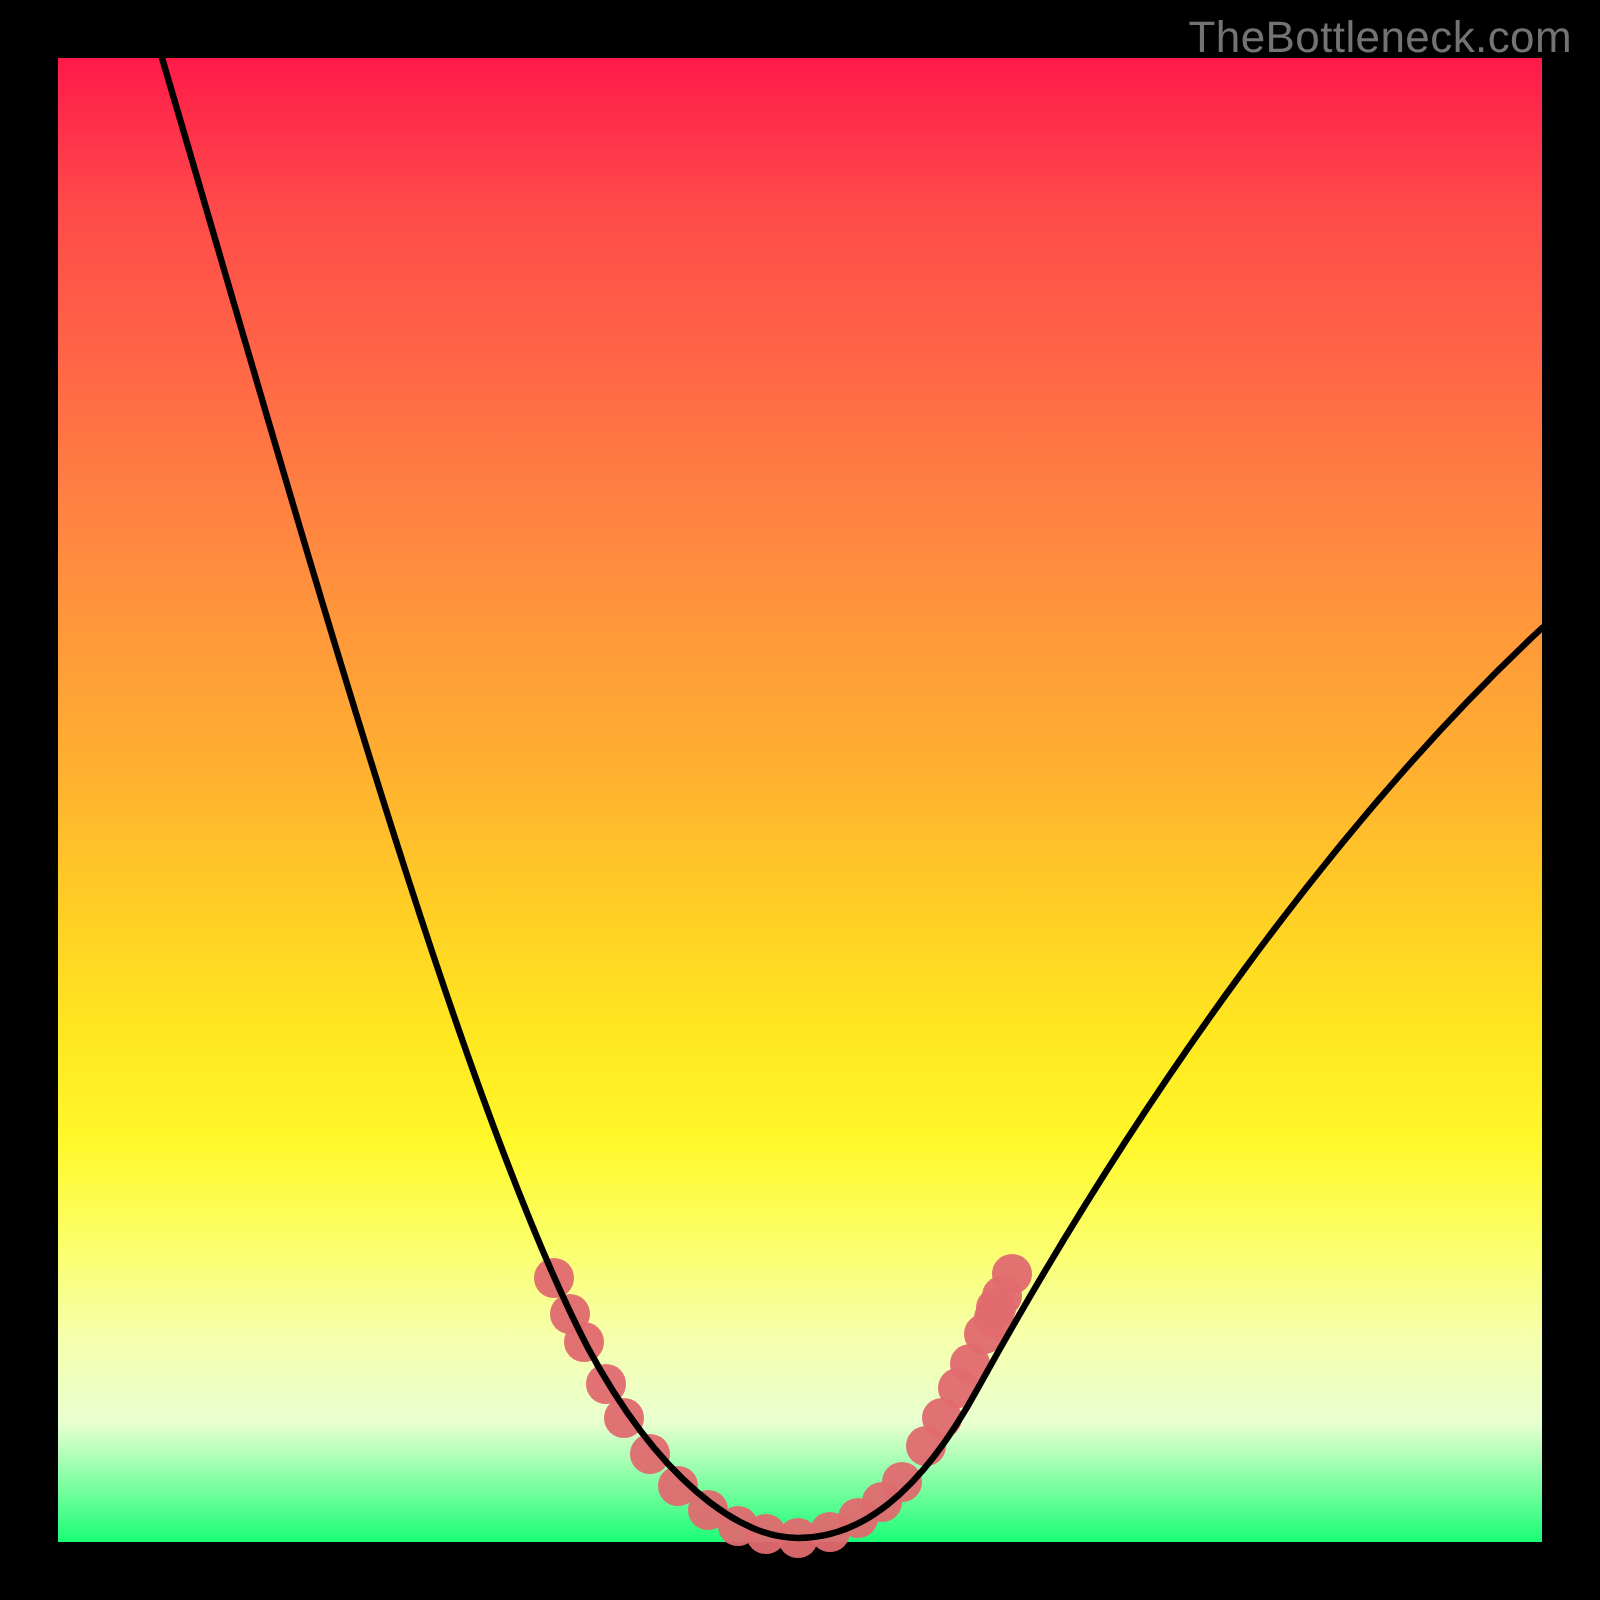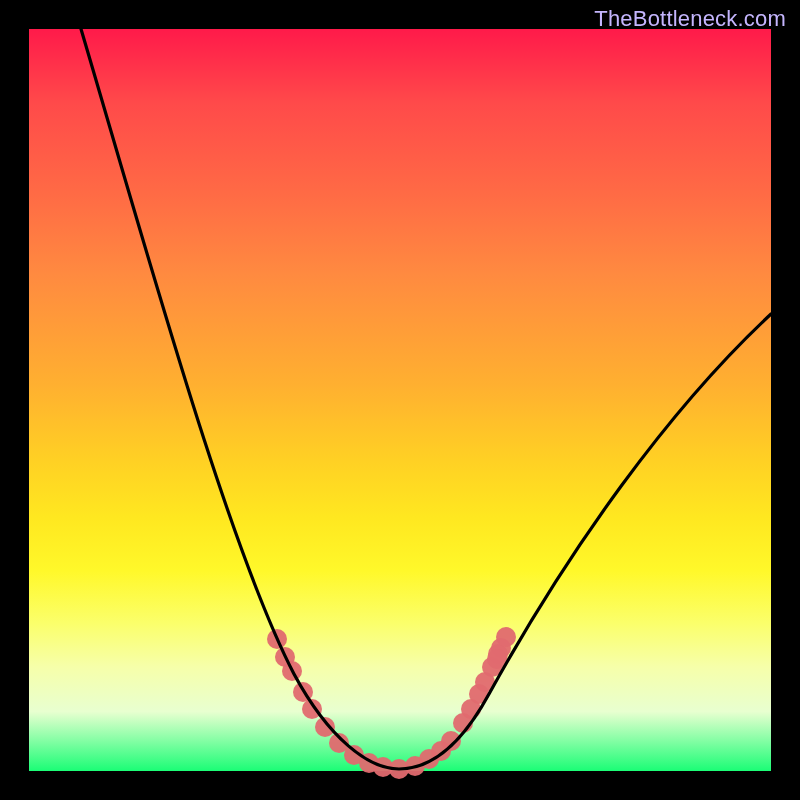--- a/index.html
+++ b/index.html
@@ -28,21 +28,21 @@
       #fff82a 73%,
       #fbff6a 80%,
       #f6ffaa 86%,
       #e8ffd0 92%,
       #1bfd76 100%);
   }
   .watermark {
     position: absolute;
     top: 6px;
     right: 14px;
-    color: #c4b5fd;
+    color: #737373;
     font-size: 22px;
     font-weight: 500;
     letter-spacing: 0.2px;
   }
   svg.curve {
     position: absolute;
     left: 0;
     top: 0;
     width: 742px;
     height: 742px;

